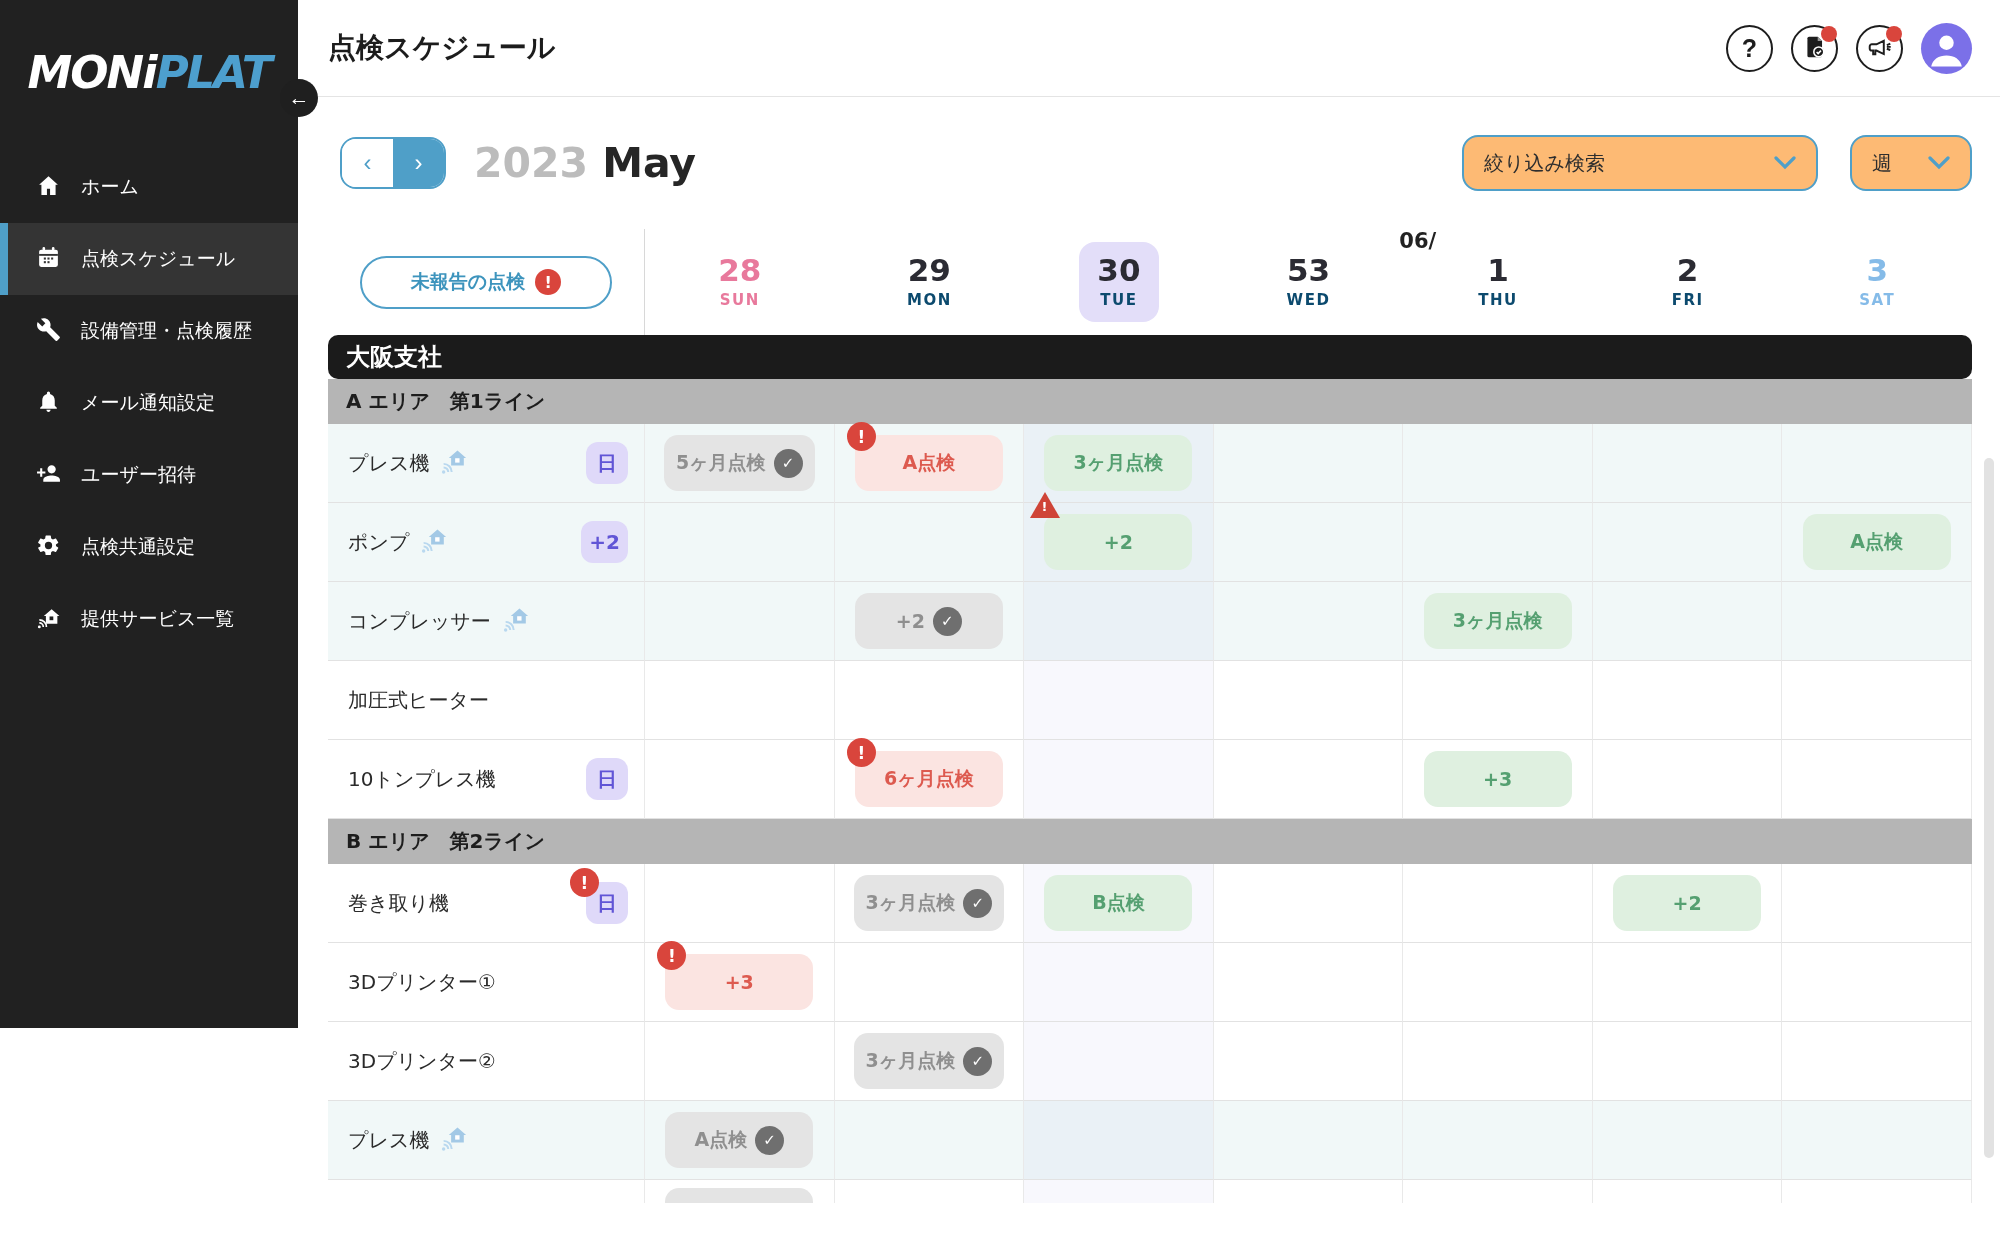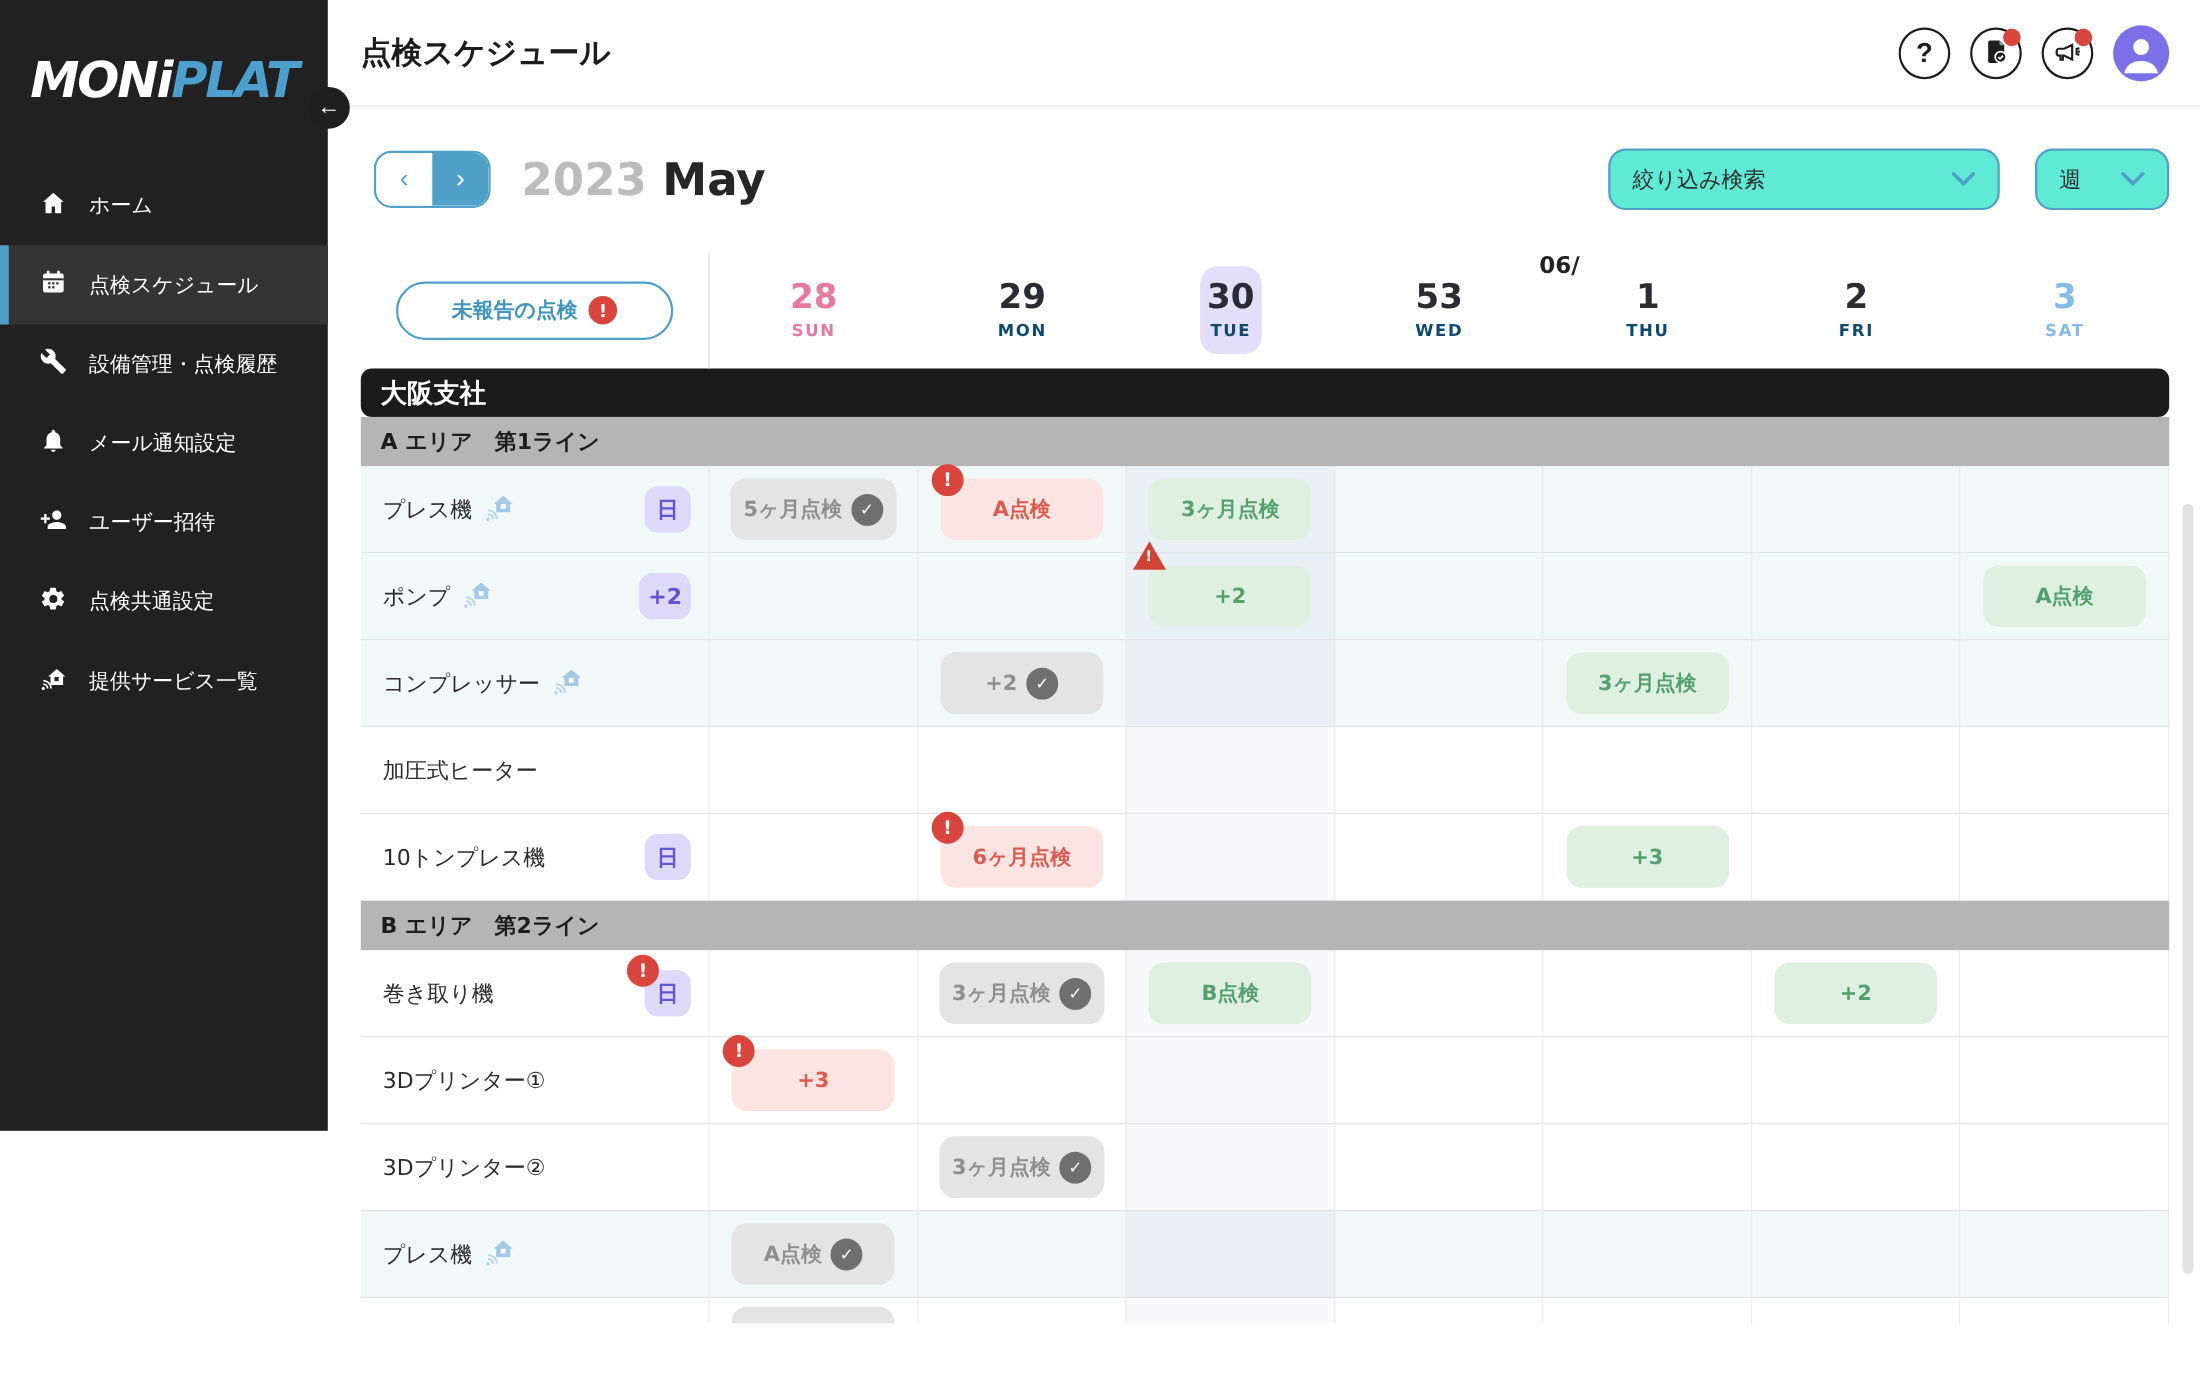--- a/index.html
+++ b/index.html
@@ -40,21 +40,21 @@
   
   .toolbar { height:132px; display:flex; align-items:center; padding:0 28px 0 42px; }
   .month-nav { width:106px; height:52px; border:2px solid #4f9fc8; border-radius:16px; display:flex;
                overflow:hidden; flex:0 0 auto; }
   .month-nav button { flex:1; border:none; font-size:24px; cursor:pointer; line-height:1; }
   .month-nav .prev { background:#fff; color:#4f9fc8; }
   .month-nav .next { background:#4f9fc8; color:#fff; }
   .year { margin-left:28px; font-size:41px; font-weight:700; color:#bcbcbc; }
   .month { margin-left:14px; font-size:41px; font-weight:700; color:#262626; }
   .toolbar-spacer { flex:1; }
-  .select { height:56px; border:2px solid #4f9fc8; border-radius:16px; background:#5eead4; display:flex;
+  .select { height:56px; border:2px solid #4f9fc8; border-radius:16px; background:#fdba74; display:flex;
             align-items:center; padding:0 20px; font-size:20px; color:#2e2e2e; cursor:pointer; }
   .select .chev { margin-left:auto; }
   .select.filter { width:356px; margin-right:32px; }
   .select.period { width:122px; }
 
   
   .dates-row { margin-left:30px; width:1644px; height:106px; display:grid;
                grid-template-columns:317px repeat(7,1fr); }
   .dates-label { display:flex; align-items:center; border-right:1px solid #d8d8d8; }
   .unreported-btn { margin-left:32px; width:252px; height:53px; border:2px solid #4f9fc8; border-radius:27px;
@@ -63,21 +63,21 @@
                     font-family:"DejaVu Sans", sans-serif; }
   .unreported-btn .alert-dot { width:26px; height:26px; border-radius:50%; background:#d9453c; color:#fff;
                     font-size:16px; font-weight:700; display:flex; align-items:center; justify-content:center; }
   .day-cell { position:relative; display:flex; align-items:center; justify-content:center; cursor:pointer; }
   .day-inner { display:flex; flex-direction:column; align-items:center; gap:5px; padding:10px 14px;
                border-radius:16px; }
   .day-num { font-size:31px; font-weight:700; color:#2b2b33; line-height:1; }
   .day-dow { font-size:15px; font-weight:700; letter-spacing:1.5px; color:#0c4a6e; }
   .day-cell.sun .day-num, .day-cell.sun .day-dow { color:#e8799c; }
   .day-cell.sat .day-num, .day-cell.sat .day-dow { color:#85bbe8; }
-  .day-cell.today .day-inner { background:#e3def9; width:56px; height:80px; justify-content:center; }
+  .day-cell.today .day-inner { background:#e3def9; width:80px; height:80px; justify-content:center; }
   .month-marker { position:absolute; left:-4px; top:0px; font-size:21px; font-weight:700; color:#222; }
 
   
   .table { margin-left:30px; width:1644px; }
   .hdr { display:flex; align-items:center; padding-left:18px; color:#fff; font-weight:700; }
   .hdr.site  { height:44px; background:#1b1b1b; font-size:24px;border-radius:10px; }
   .hdr.plant { height:46px; background:#6c6c6c; font-size:20px; }
   .hdr.area  { height:45px; background:#b5b5b5; color:#1d1d1d; font-size:20px; }
 
   .equip-row { display:grid; grid-template-columns:317px repeat(7,1fr); height:79px; background:#fff; }

